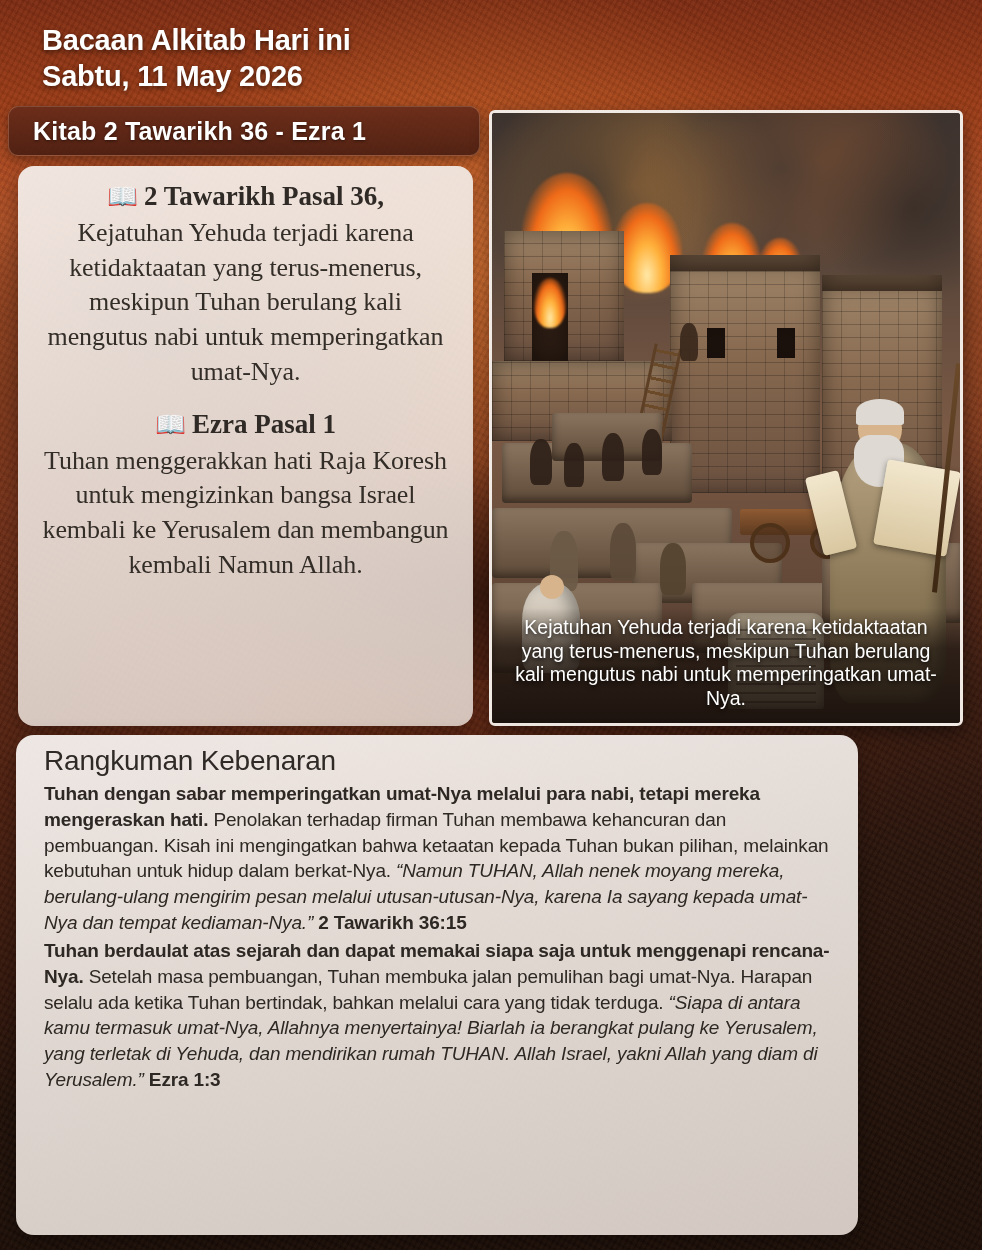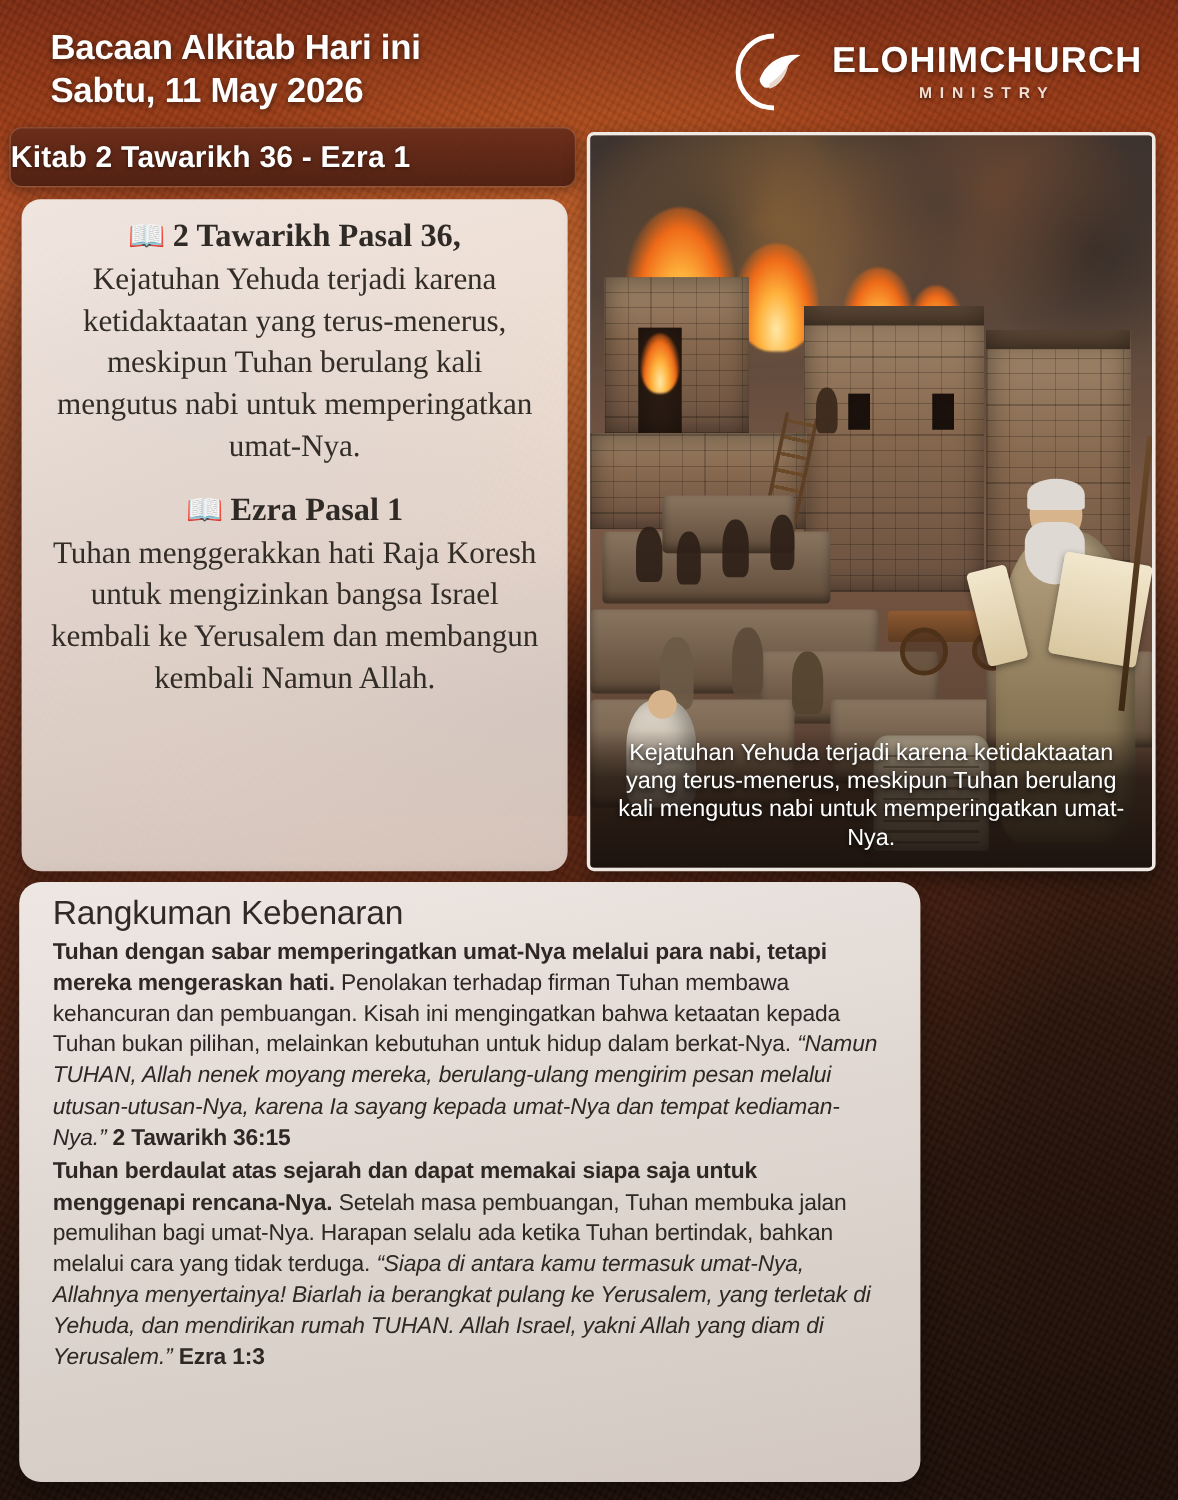--- a/index.html
+++ b/index.html
@@ -99,20 +99,21 @@
     position: absolute;
     top: 106px;
     left: 8px;
     width: 472px;
     height: 50px;
     background: linear-gradient(180deg, rgba(104,44,26,0.92), rgba(74,30,18,0.92));
     border: 1px solid rgba(255,190,150,0.28);
     border-radius: 10px;
     display: flex;
     align-items: center;
+    padding-left: 24px;
     box-shadow: 0 3px 10px rgba(0,0,0,0.35);
   }
   .book-bar-text {
     color: #ffffff;
     font-size: 25px;
     font-weight: 600;
     letter-spacing: 0.2px;
     text-shadow: 0 1px 3px rgba(0,0,0,0.5);
   }
 
@@ -264,21 +265,21 @@
     line-height: 1.22;
     text-align: center;
     text-shadow: 0 2px 4px rgba(0,0,0,0.8);
   }
 
   
   .summary-card {
     position: absolute;
     left: 16px;
     top: 735px;
-    width: 751px;
+    width: 842px;
     height: 500px;
     border-radius: 18px;
     background: linear-gradient(170deg, rgba(247,243,240,0.94) 0%, rgba(240,233,228,0.92) 40%, rgba(230,220,213,0.90) 100%);
     box-shadow: 0 6px 20px rgba(0,0,0,0.35);
     padding: 10px 26px 14px 28px;
     overflow: hidden;
   }
   .summary-title {
     font-size: 28px;
     color: #2f2a26;
@@ -301,33 +302,20 @@
 <body>
 
 <div class="bg-layer"></div>
 <div class="bg-texture"></div>
 <div class="bg-smoke"></div>
 
 <div class="header">
   <div class="header-left">
     <div class="header-title">Bacaan Alkitab Hari ini</div>
     <div class="header-title">Sabtu, 11 May 2026</div>
-  </div>
-  <div class="brand">
-    <span class="brand-logo">
-      <svg viewBox="0 0 68 68" width="68" height="68" aria-hidden="true">
-        <path d="M34 4 A30 30 0 1 0 34 64 A30 30 0 0 1 34 4 Z" fill="none" stroke="#ffffff" stroke-width="4"></path>
-        <path d="M22 40 C28 24 44 18 56 20 C48 24 44 30 42 36 C40 43 33 48 26 47 C24 45 22 43 22 40 Z" fill="#ffffff"></path>
-        <path d="M30 44 C36 40 42 34 46 28 C44 38 38 46 30 48 Z" fill="#e9d7cc"></path>
-      </svg>
-    </span>
-    <div class="brand-text">
-      <div class="brand-name">ELOHIMCHURCH</div>
-      <div class="brand-sub">MINISTRY</div>
-    </div>
   </div>
 </div>
 
 <div class="book-bar">
   <span class="book-bar-text">Kitab 2 Tawarikh 36 - Ezra  1</span>
 </div>
 
 <div class="verse-card">
   <div class="verse-head">
     <span class="bookicon">📖</span><span>2 Tawarikh Pasal 36,</span>

